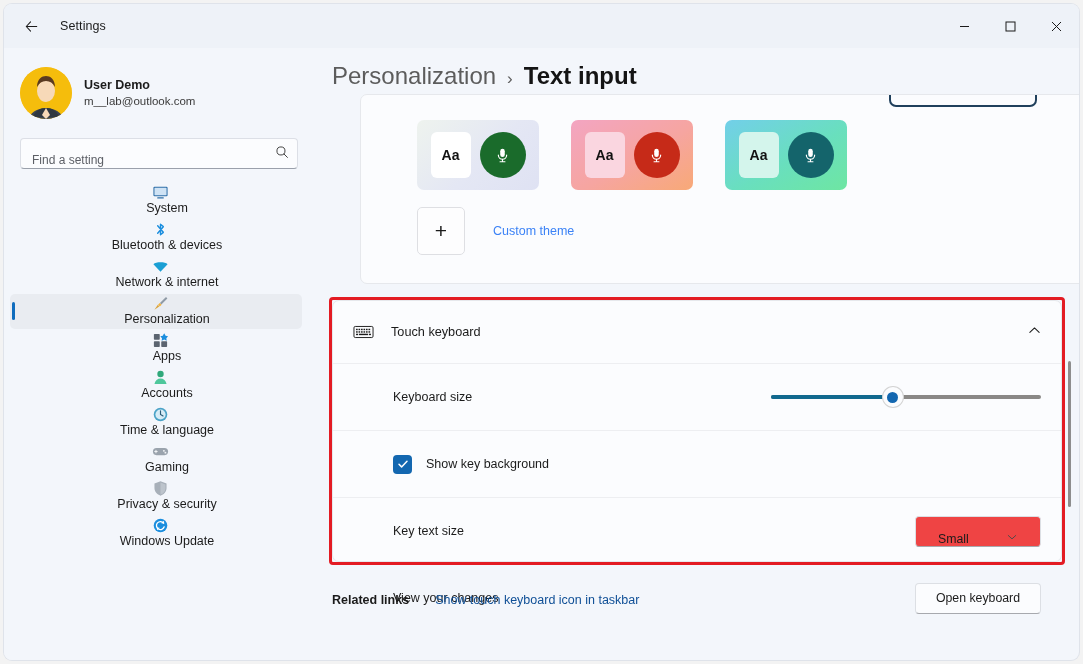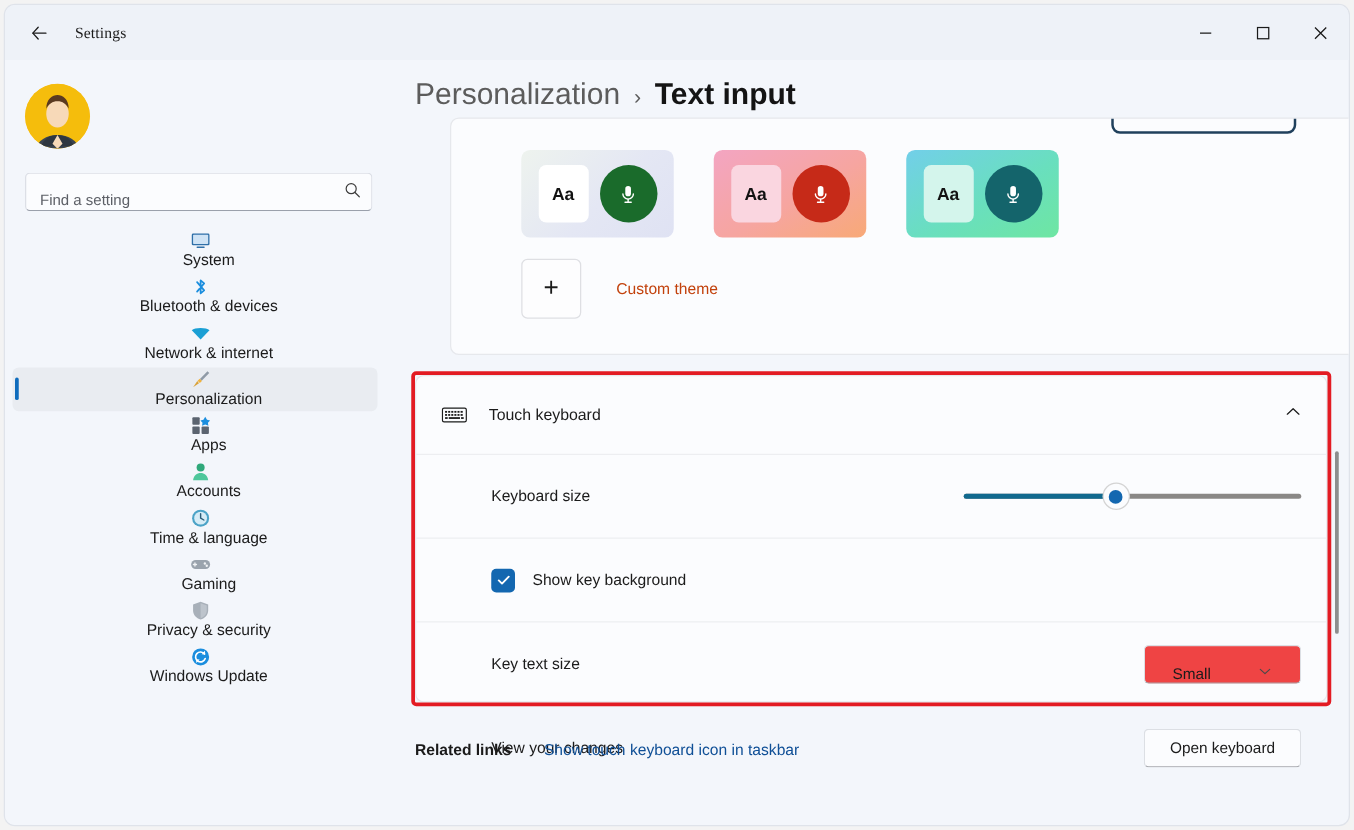--- a/index.html
+++ b/index.html
@@ -24,21 +24,20 @@
     background: #f3f6fb;
     border-radius: 8px;
     overflow: hidden;
     box-shadow: 0 0 0 1px #dfe3ea;
   }
   .titlebar {
     position: absolute; left: 0; top: 0;
     width: 100%; height: 44px;
     display: flex; align-items: center;
     background: #eef2f8;
-    font-family: Liberation Serif, serif;
   }
   .back-btn {
     width: 34px; height: 34px; margin-left: 10px;
     display: flex; align-items: center; justify-content: center;
     border-radius: 5px; color: #1b1b1b;
     cursor: pointer;
   }
   .title-text {
     margin-left: 12px;
     font-size: 12.5px;
@@ -198,21 +197,21 @@
   }
   .plus-box {
     width: 46px; height: 46px;
     background: #fdfdfe;
     border: 1px solid #dedfe3;
     border-radius: 5px;
     display: flex; align-items: center; justify-content: center;
     font-size: 21px; color: #1b1b1b; font-weight: 300;
     cursor: pointer;
   }
-  .custom-label { margin-left: 28px; font-size: 12.5px; color: #c2410c; }
+  .custom-label { margin-left: 28px; font-size: 12.5px; color: #3b82f6; }
 
   
   #tk-card { top: 206px; height: 262px; }
   .tk-head {
     height: 62px; display: flex; align-items: center;
     padding: 0 20px 0 18px;
     cursor: pointer;
   }
   .tk-icon {
     width: 24px; height: 24px; margin-right: 16px;
@@ -373,20 +372,24 @@
       <div class="profile">
         <div class="avatar">
           <svg width="52" height="52" viewBox="0 0 52 52">
             <circle cx="26" cy="26" r="26" fill="#f5bd0c"></circle>
             <path d="M26 41 c-9 0 -16 5 -17.5 11 h35 C42 46 35 41 26 41 z" fill="#3b4450"></path>
             <path d="M13 50 c2-6 7-9 13-9 s11 3 13 9 z" fill="#2f3740"></path>
             <ellipse cx="26" cy="24" rx="9" ry="11" fill="#f7d9b8"></ellipse>
             <path d="M17 20 c0-8 5-11 9-11 s9 3 9 11 c-2-4 -5-6 -9-6 s-7 2 -9 6 z" fill="#5a3a21"></path>
             <path d="M26 41 l-4 7 l4 4 l4-4 z" fill="#f7d9b8"></path>
           </svg>
+        </div>
+        <div class="profile-txt">
+          <div class="profile-name">User Demo</div>
+          <div class="profile-mail">m__lab@outlook.com</div>
         </div>
       </div>
 
       <div class="search-wrap">
         <input class="search-box" type="text" placeholder="Find a setting" style="">
         <span class="search-ico">
           <svg width="14" height="14" viewBox="0 0 16 16">
             <circle cx="6.8" cy="6.8" r="4.6" fill="none" stroke="#3c3c3c" stroke-width="1.1"></circle>
             <path d="M10.3 10.3 L14.2 14.2" stroke="#3c3c3c" stroke-width="1.1" stroke-linecap="round"></path>
           </svg>

